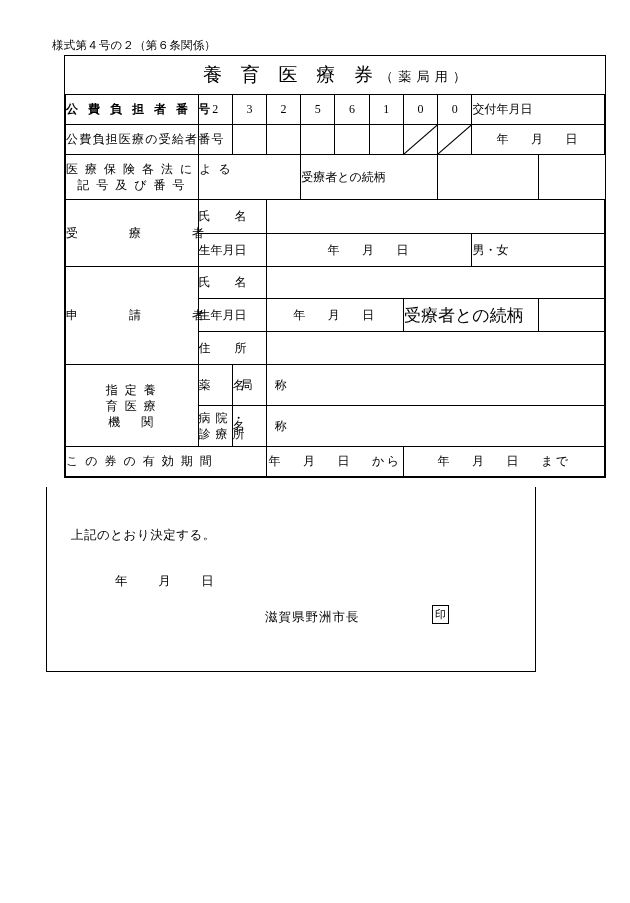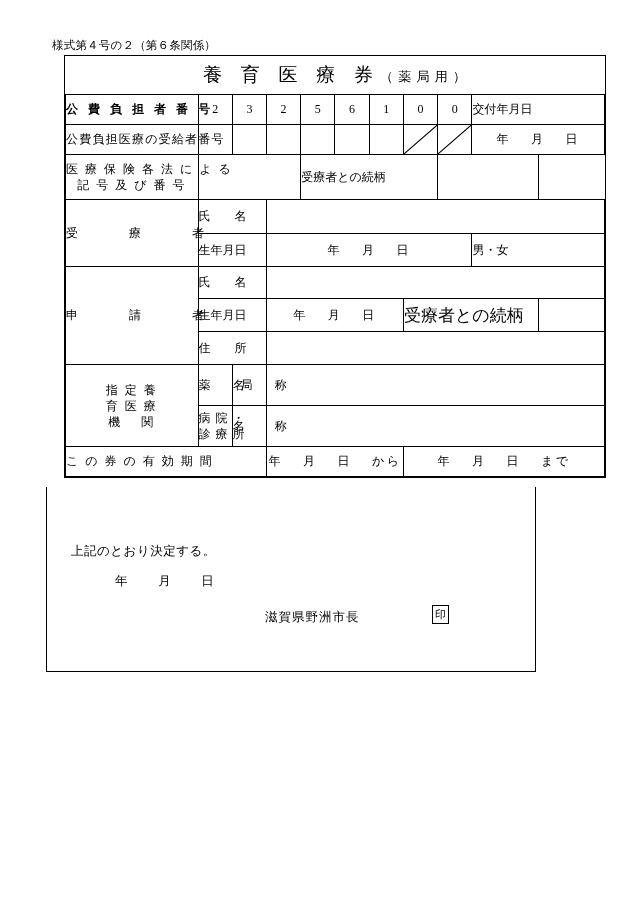--- a/index.html
+++ b/index.html
@@ -116,21 +116,21 @@
     top: 487px;
     width: 490px;
     height: 185px;
     border: 1px solid #000;
     border-top: none;
     box-sizing: border-box;
   }
   .dec-text1 {
     position: absolute;
     left: 24px;
-    top: 56px;
+    top: 40px;
     font-size: 12.5px;
     letter-spacing: 0.5px;
   }
   .dec-date {
     position: absolute;
     left: 68px;
     top: 86px;
     font-size: 12.5px;
     letter-spacing: 5px;
   }

